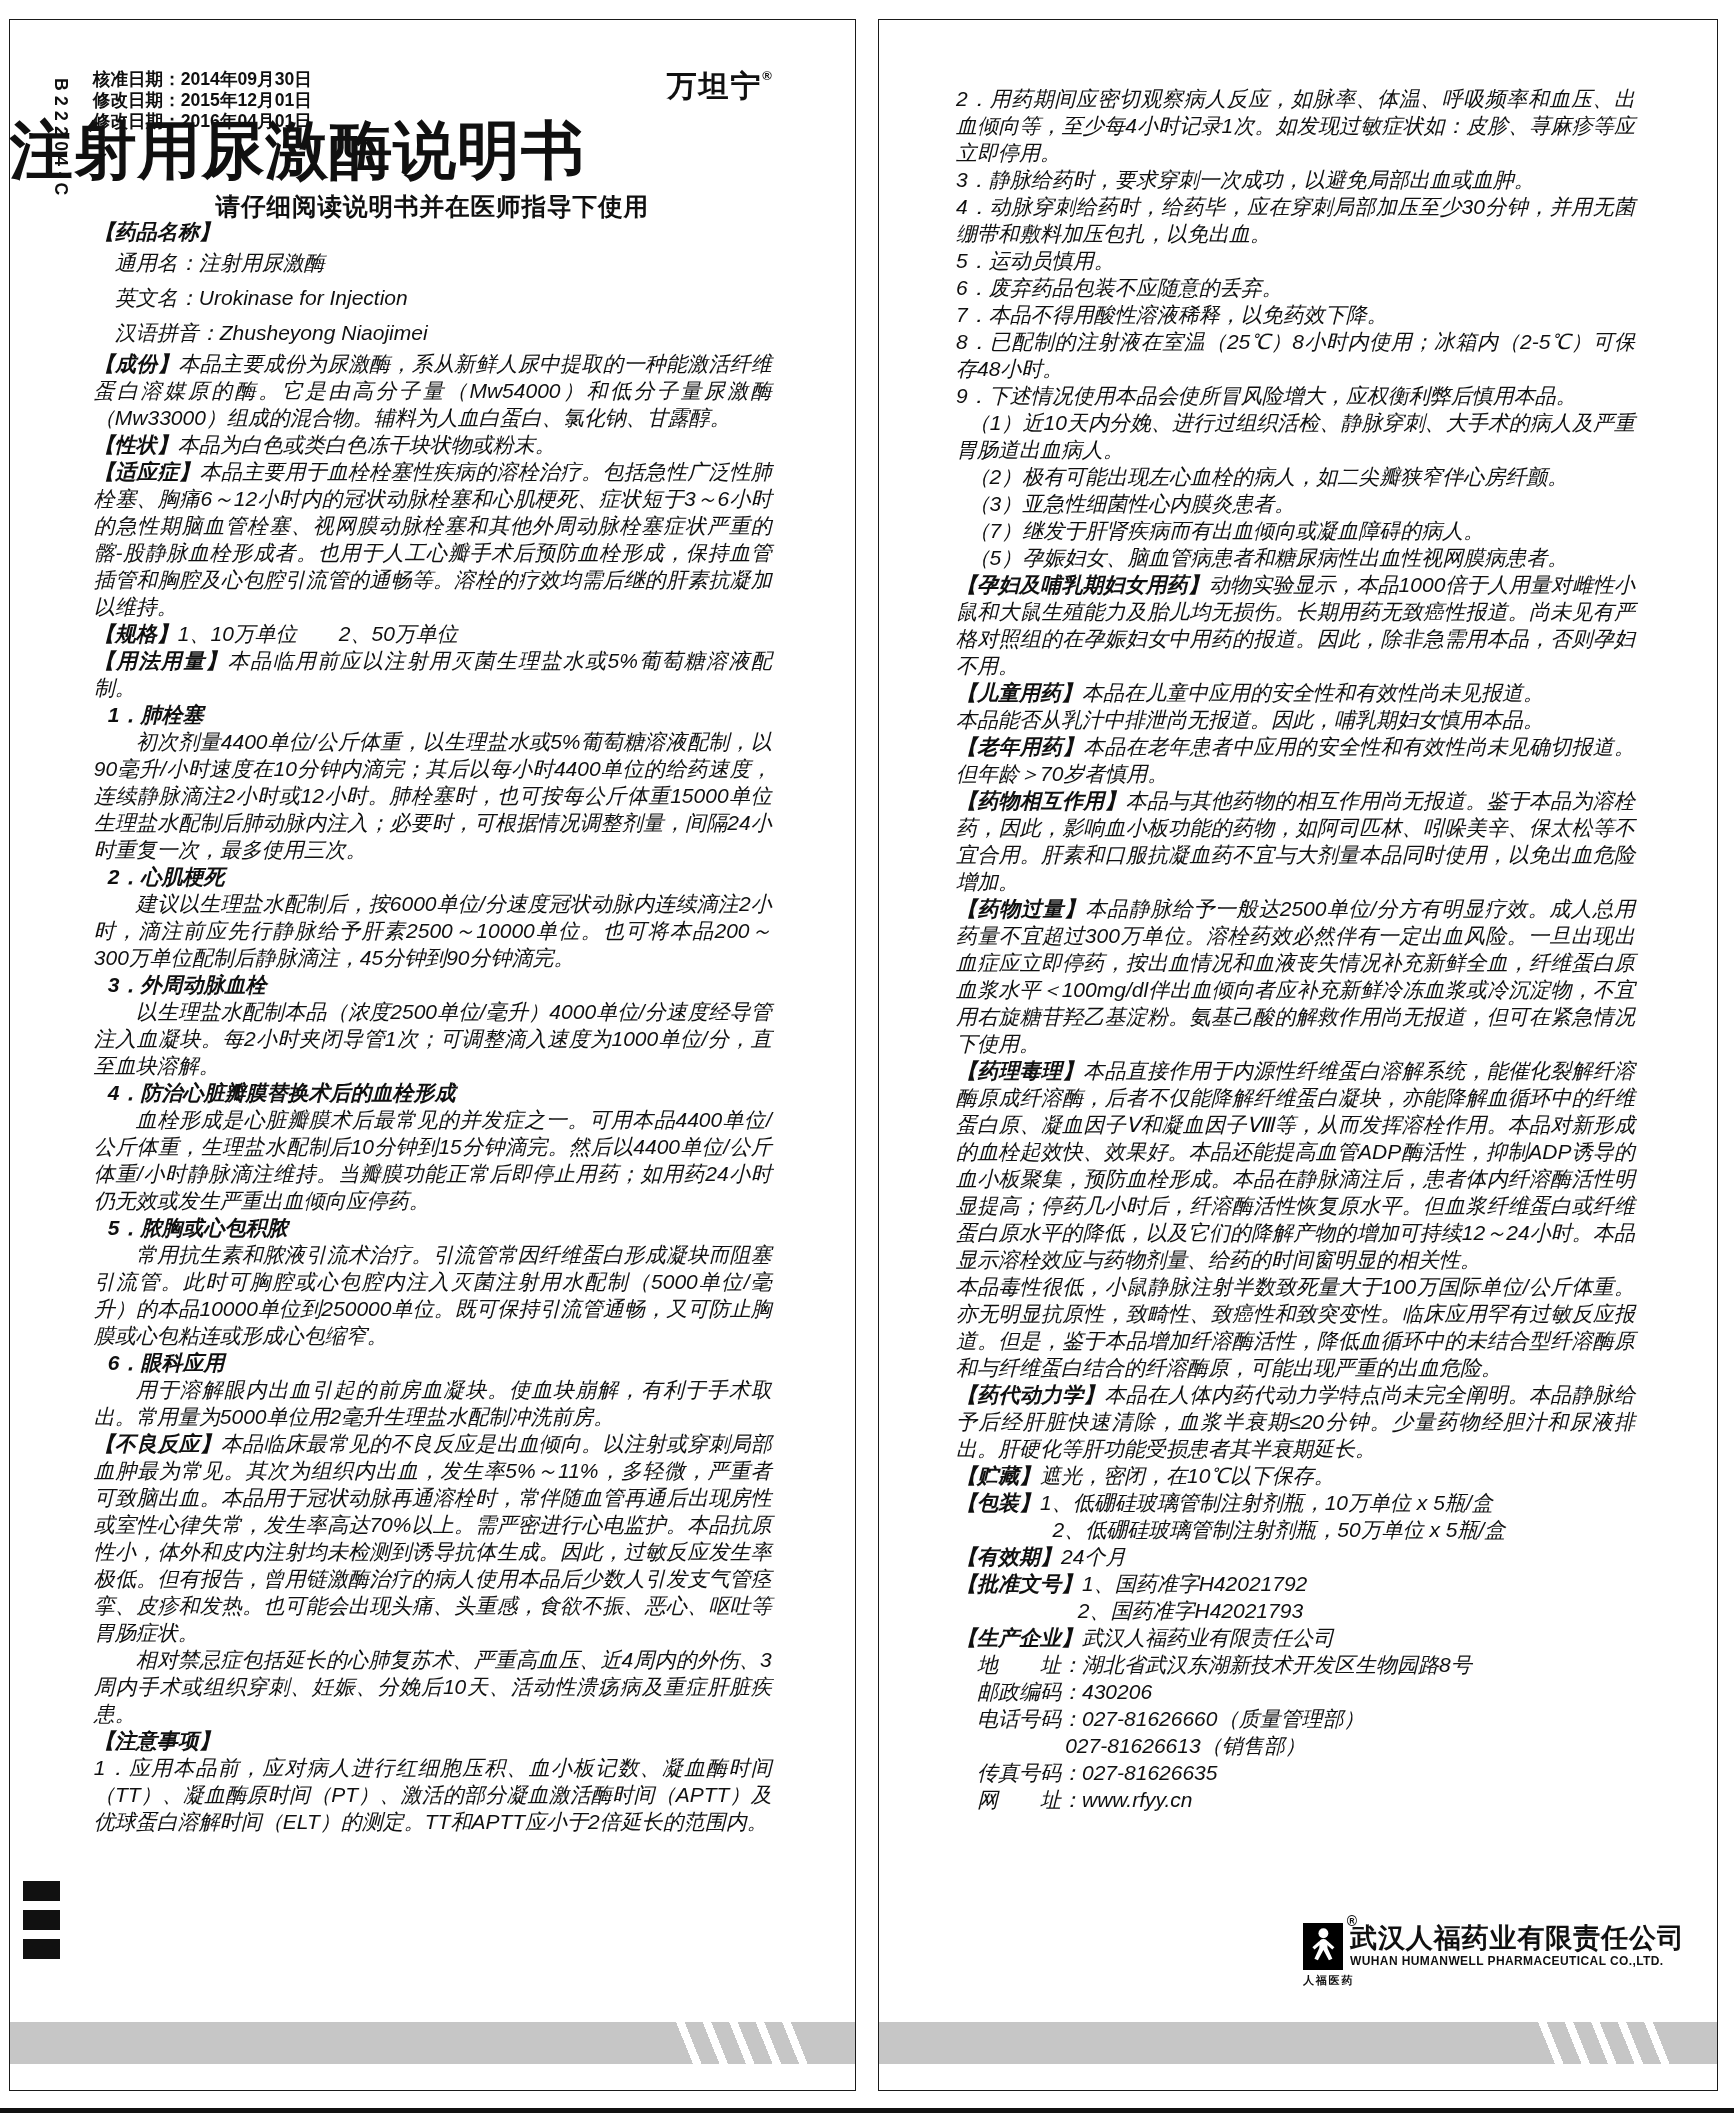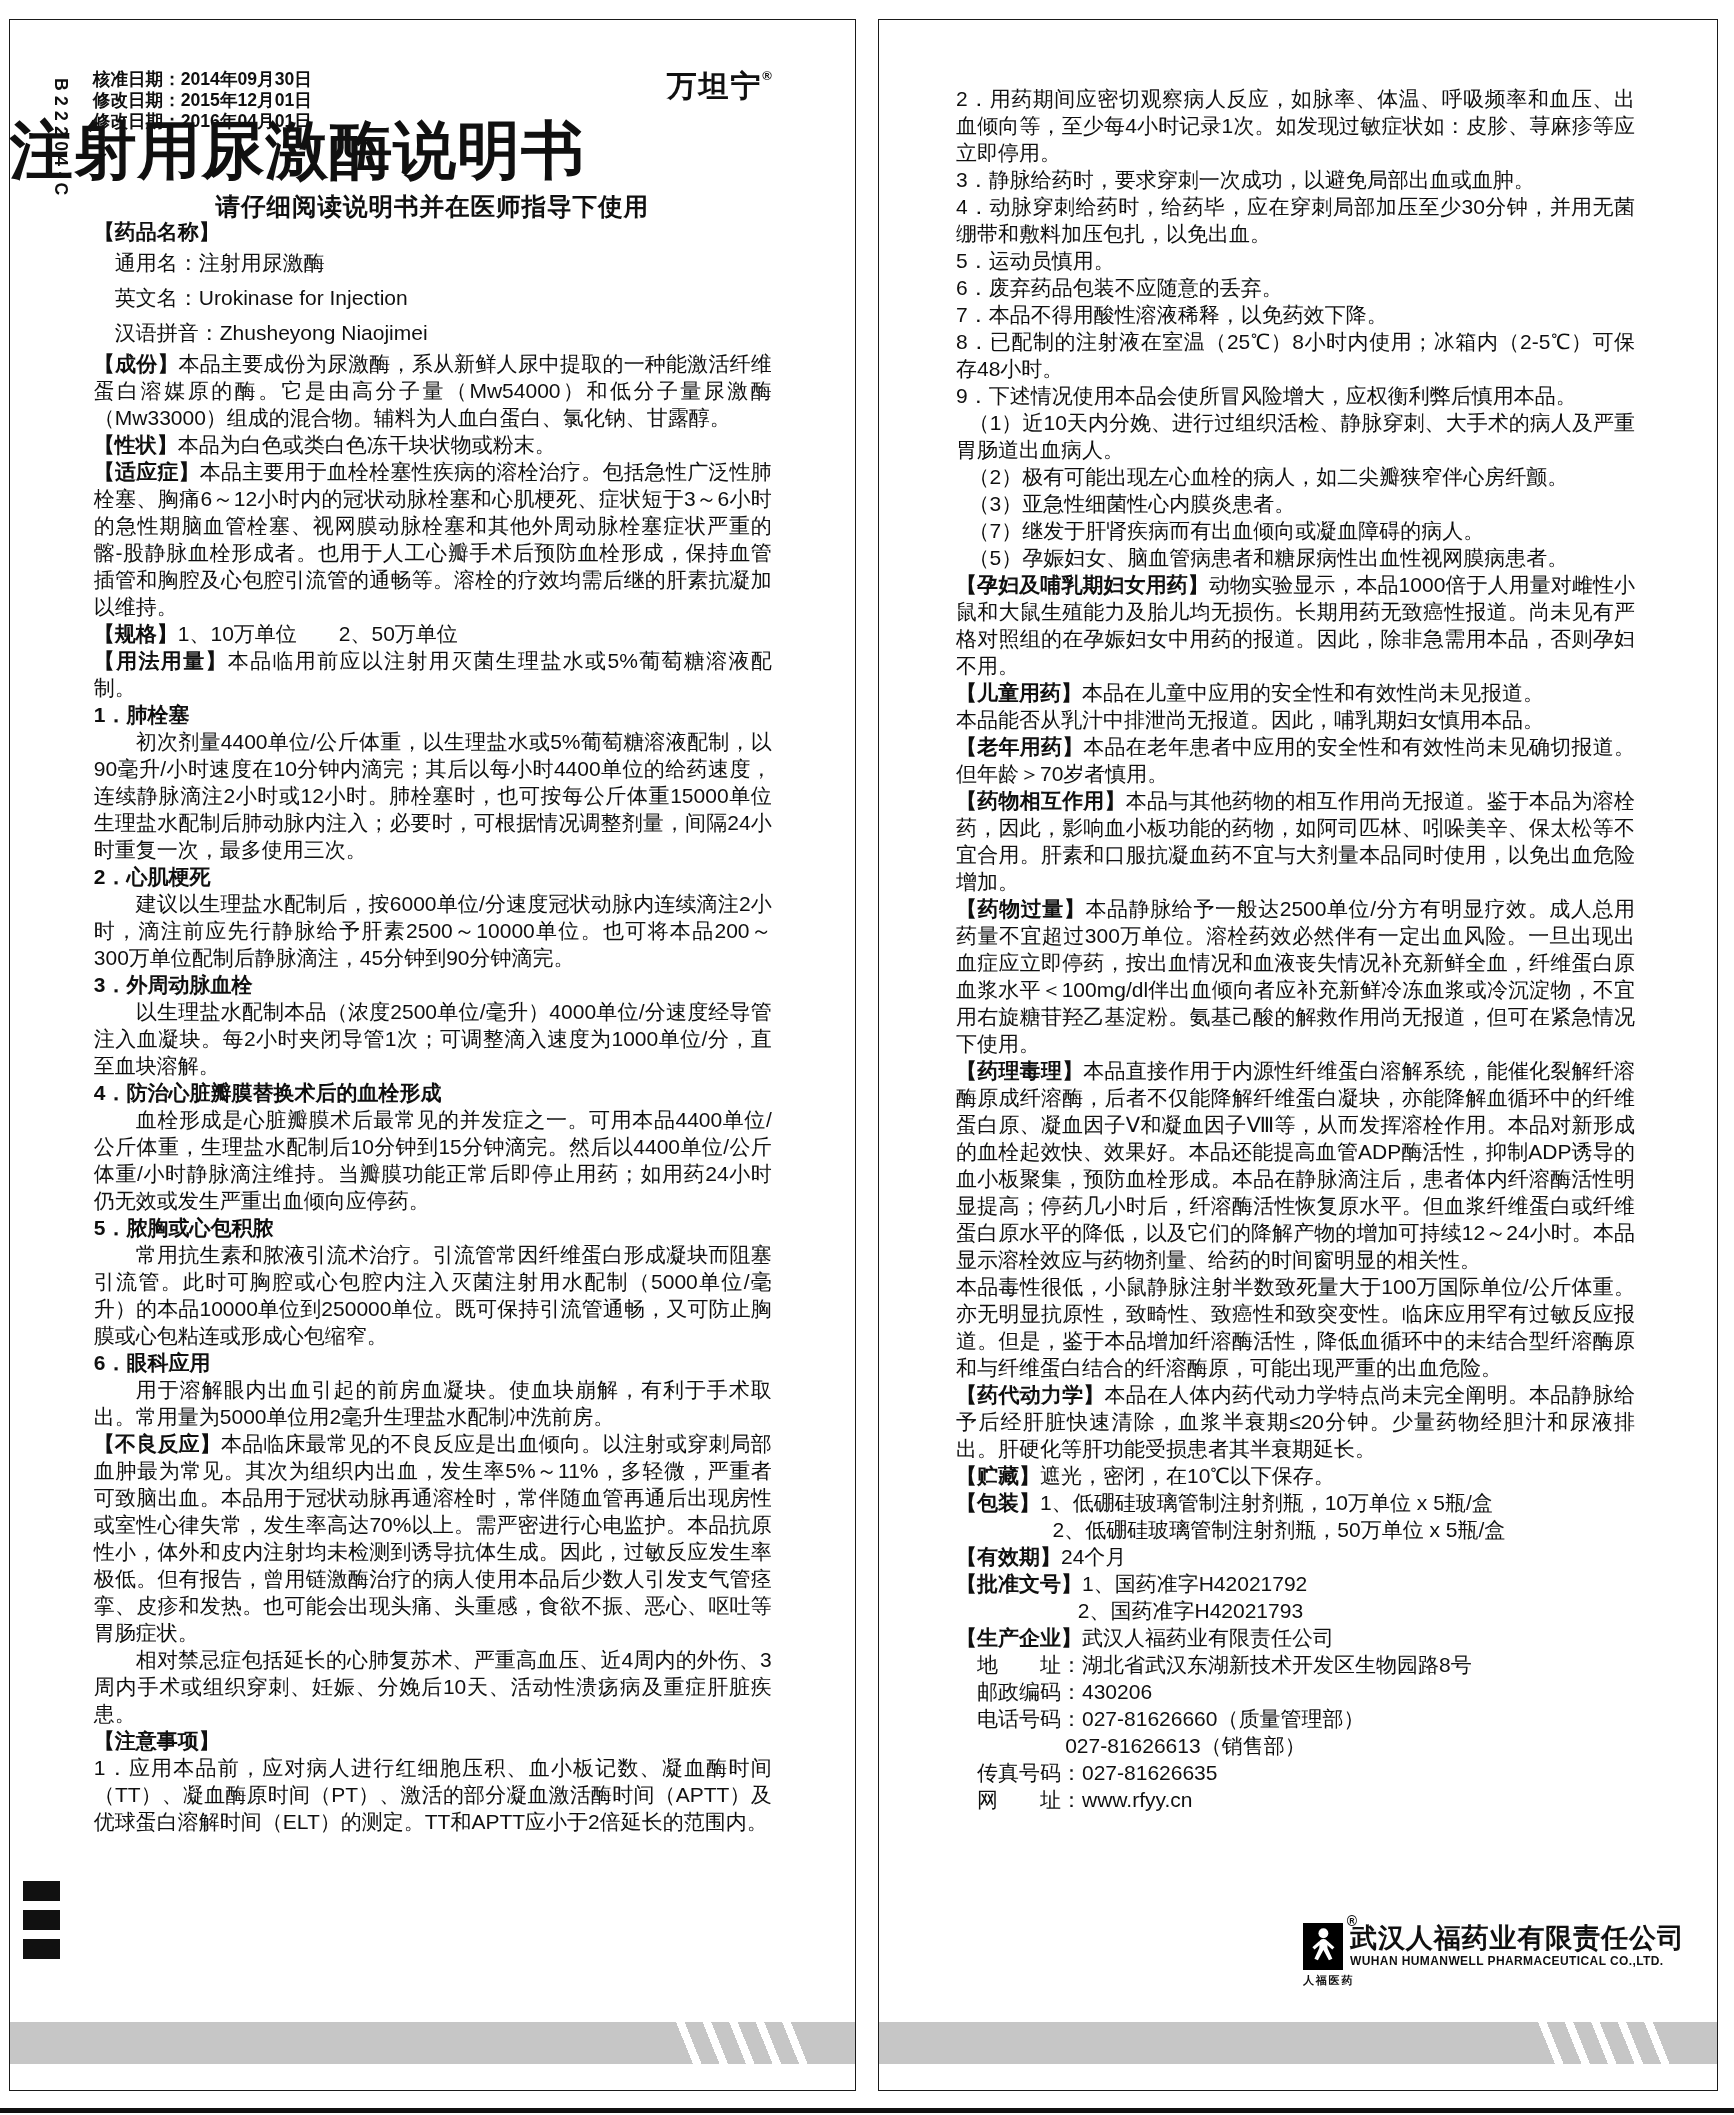--- a/index.html
+++ b/index.html
@@ -14,26 +14,26 @@
   .side-code{position:absolute;left:40px;top:58px;writing-mode:vertical-rl;text-orientation:mixed;
     font-size:17.6px;letter-spacing:5.3px;font-weight:bold;}
   .dates{position:absolute;left:83px;top:49px;font-size:17.6px;line-height:21px;font-weight:bold;}
   .brand{position:absolute;left:657px;top:46px;font-size:30px;font-weight:bold;letter-spacing:1.8px;white-space:nowrap;}
   .brand sup{font-size:13px;vertical-align:16px;letter-spacing:0;}
   .doc-title{position:absolute;left:0;right:0;top:98px;font-size:63px;line-height:65px;
     font-weight:bold;letter-spacing:0.9px;}
   .doc-subtitle{position:absolute;left:0;right:0;top:170px;text-align:center;font-size:24.6px;font-weight:bold;letter-spacing:0.9px;}
 
   
-  .flow{position:absolute;font-size:21px;line-height:27px;text-align:justify;}
+  .flow{position:absolute;font-size:21px;line-height:27px;text-align:justify;font-style:italic;}
   .page.left  .flow{left:84px;width:678px;top:198px;}
   .page.right .flow{left:77px;width:679px;top:65px;}
   .blk{margin:0;padding:0;}
   .lbl{font-weight:bold;}
-  .sub{font-weight:bold;}
+  .sub{font-weight:bold;margin-left:14px;}
   .ind{text-indent:2em;}
   .li2{text-indent:0.6em;}
   .name{text-indent:1em;line-height:35px;}
   .info{text-indent:1em;}
   .plain{}
 
   
   .regmarks{position:absolute;left:13px;top:1861px;width:37px;}
   .regmarks div{width:37px;height:19.3px;background:#111;margin-bottom:9.7px;}
 

